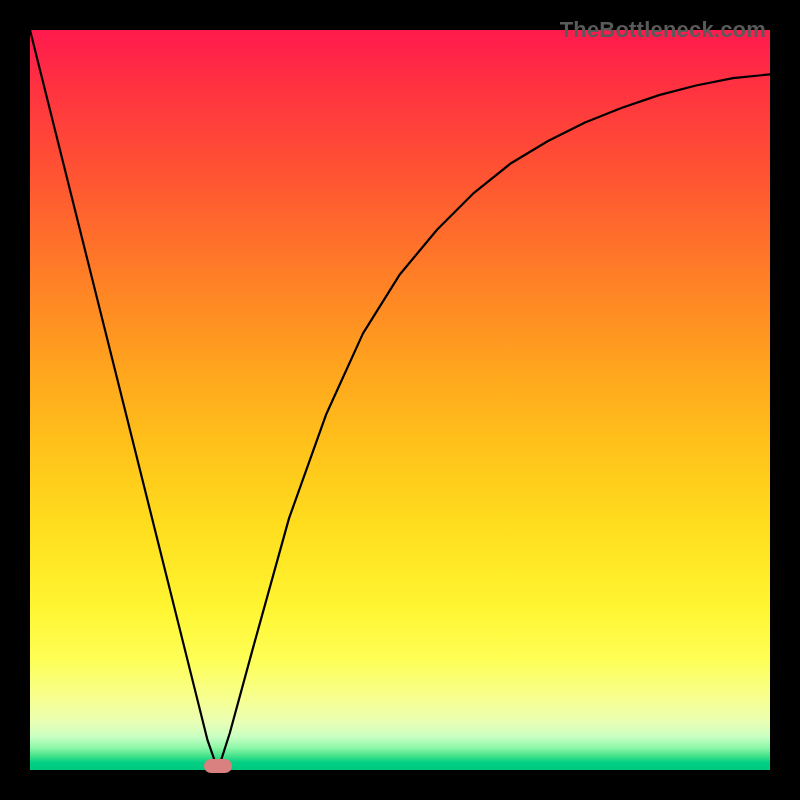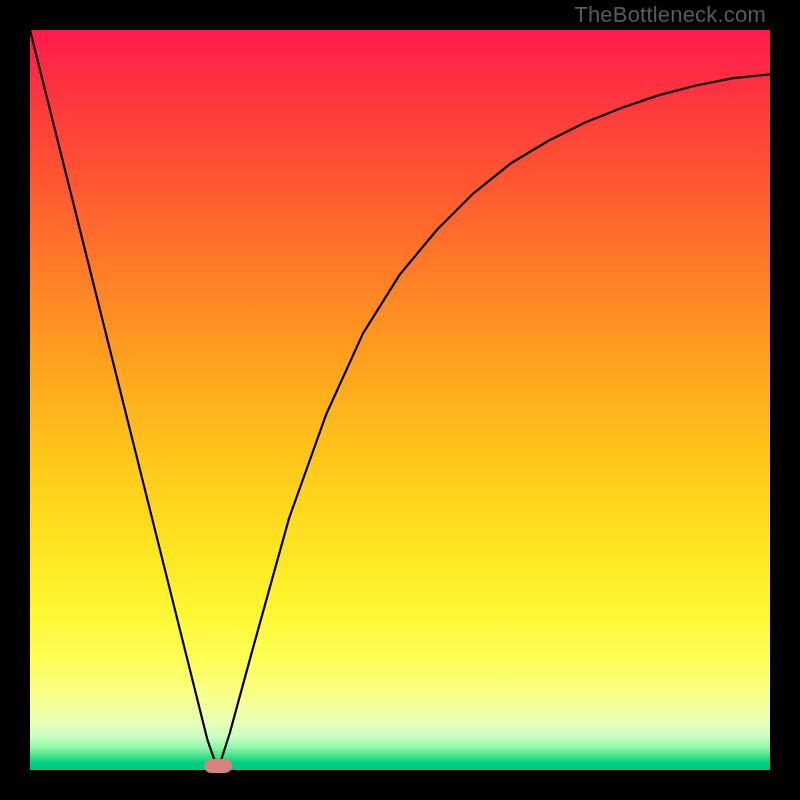--- a/index.html
+++ b/index.html
@@ -30,25 +30,25 @@
       #e9ffb4 93.5%,
       #c9ffc3 95.5%,
       #8cf7a7 97%,
       #3ee089 98.2%,
       #00d084 99%,
       #00c97f 100%
     );
   }
   .watermark {
     position: absolute;
-    top: 2px;
+    top: 17px;
     right: 34px;
     color: #5a5a5a;
     font-size: 22px;
-    font-weight: 400;
+    font-weight: 700;
     letter-spacing: 0.2px;
     user-select: none;
   }
   .marker {
     position: absolute;
     width: 28px;
     height: 14px;
     border-radius: 7px;
     background: #d98080;
     transform: translate(-50%, -50%);

